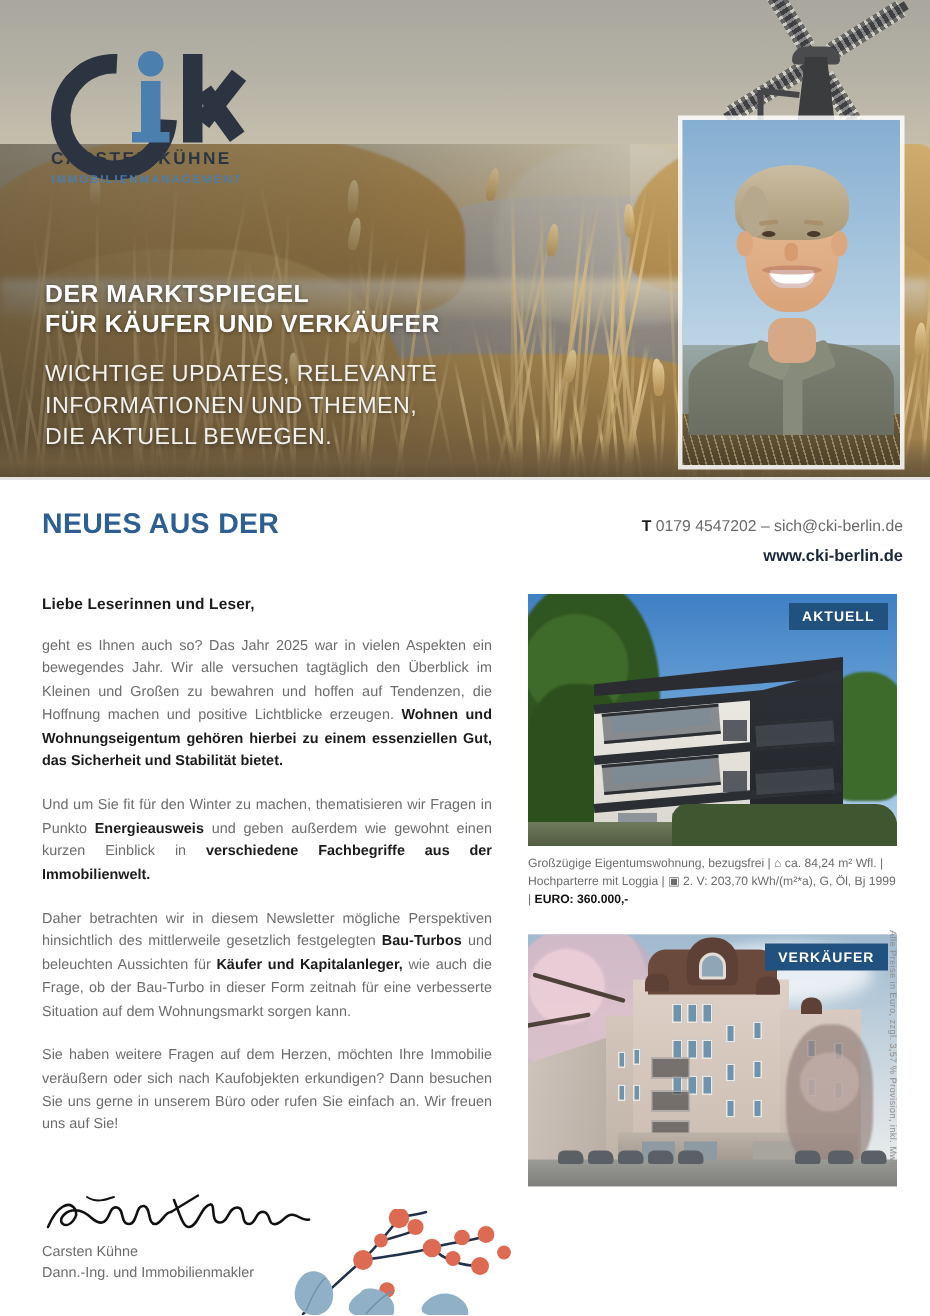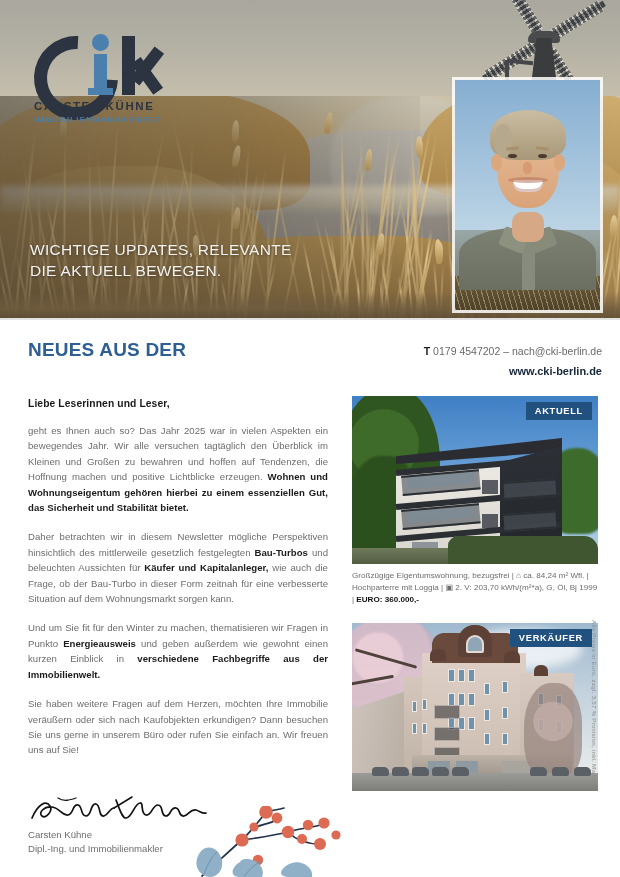--- a/index.html
+++ b/index.html
@@ -458,22 +458,27 @@
         <div class="lg-i-stem"></div>
         <div class="lg-i-base"></div>
         <div class="lg-k-stem"></div>
         <div class="lg-k-up"></div>
         <div class="lg-k-dn"></div>
       </div>
       <div class="logo-name">Carsten Kühne</div>
       <div class="logo-sub">Immobilienmanagement</div>
     </div>
 
+    <div class="hero-h1">
+      <div>DER MARKTSPIEGEL</div>
+      <div>FÜR KÄUFER UND VERKÄUFER</div>
+    </div>
     <div class="hero-h2">
       <div>WICHTIGE UPDATES, RELEVANTE</div>
+      <div>INFORMATIONEN UND THEMEN,</div>
       <div>DIE AKTUELL BEWEGEN.</div>
     </div>
 
     <div class="portrait">
       <div class="pt-sky"></div>
       <div class="pt-ground">
           <i></i>
         </div>
       <div class="pt-shirt">
           <b></b>
@@ -497,45 +502,45 @@
   <div class="rule"></div>
 
   <div class="sec-title">
     <div>NEUES AUS DER</div>
   </div>
 
   <div class="contact">
     <span class="t">T</span>
     <span>0179 4547202</span>
     <span>–</span>
-    <span>nach@cki-berlin.de</span>
+    <span>sich@cki-berlin.de</span>
     <span class="web">www.cki-berlin.de</span>
   </div>
 
   <div class="col-left">
     <div class="salut">Liebe Leserinnen und Leser,</div>
     <div id="paragraphs">
         <div class="para"><span>geht es Ihnen auch so? Das Jahr 2025 war in vielen Aspekten ein bewegendes Jahr. Wir alle versuchen tagtäglich den Überblick im Kleinen und Großen zu bewahren und hoffen auf Tendenzen, die Hoffnung machen und positive Lichtblicke erzeugen. </span><b>Wohnen und Wohnungseigentum gehören hierbei zu einem essenziellen Gut, das Sicherheit und Stabilität bietet.</b></div>
+        <div class="para"><span>Und um Sie fit für den Winter zu machen, thematisieren wir Fragen in Punkto </span><b>Energieausweis</b><span> und geben außerdem wie gewohnt einen kurzen Einblick in </span><b>verschiedene Fachbegriffe aus der Immobilienwelt.</b></div>
         <div class="para"><span>Daher betrachten wir in diesem Newsletter mögliche Perspektiven hinsichtlich des mittlerweile gesetzlich festgelegten </span><b>Bau-Turbos</b><span> und beleuchten Aussichten für </span><b>Käufer und Kapitalanleger,</b><span> wie auch die Frage, ob der Bau-Turbo in dieser Form zeitnah für eine verbesserte Situation auf dem Wohnungsmarkt sorgen kann.</span></div>
-        <div class="para"><span>Und um Sie fit für den Winter zu machen, thematisieren wir Fragen in Punkto </span><b>Energieausweis</b><span> und geben außerdem wie gewohnt einen kurzen Einblick in </span><b>verschiedene Fachbegriffe aus der Immobilienwelt.</b></div>
         <div class="para"><span>Sie haben weitere Fragen auf dem Herzen, möchten Ihre Immobilie veräußern oder sich nach Kaufobjekten erkundigen? Dann besuchen Sie uns gerne in unserem Büro oder rufen Sie einfach an. Wir freuen uns auf Sie!</span></div>
       </div>
   </div>
 
   <div class="signature">
     <svg viewBox="0 0 190 32" width="190" height="32" aria-hidden="true">
       <path d="M4 24 C10 10, 18 6, 22 12 C25 17, 18 25, 14 22 C10 19, 16 12, 24 13 C32 14, 34 22, 40 21 C46 20, 44 10, 50 11 C55 12, 52 22, 58 22 C64 22, 62 9, 68 10 C73 11, 70 23, 76 22 C80 21, 82 14, 86 14" fill="none" stroke="#111" stroke-width="1.7" stroke-linecap="round"></path>
       <path d="M88 6 C92 16, 94 24, 98 24 C104 24, 106 10, 112 9 C116 8, 112 20, 118 21 C124 22, 124 11, 130 11 C136 11, 132 22, 138 22 C143 22, 142 13, 148 14 C153 15, 150 23, 156 22 C161 21, 162 15, 168 16 C172 17, 174 20, 178 19" fill="none" stroke="#111" stroke-width="1.7" stroke-linecap="round"></path>
       <path d="M86 14 L104 3" fill="none" stroke="#111" stroke-width="1.5" stroke-linecap="round"></path>
       <path d="M30 4 C36 8, 42 6, 48 4" fill="none" stroke="#111" stroke-width="1.3" stroke-linecap="round"></path>
     </svg>
   </div>
   <div class="sig-name">
     <div>Carsten Kühne</div>
-    <div>Dipl.-Ing. und Immobilienmakler</div>
+    <div>Dann.-Ing. und Immobilienmakler</div>
   </div>
 
   <div class="botanical">
     <svg viewBox="0 0 168 71" width="168" height="71" aria-hidden="true">
       <g stroke="#22324a" stroke-width="1.7" fill="none" stroke-linecap="round">
         <path d="M6 70 C20 58, 34 44, 46 34"></path>
         <path d="M46 34 C56 24, 64 14, 70 6"></path>
         <path d="M46 34 C60 32, 76 30, 92 26"></path>
         <path d="M92 26 C104 22, 116 22, 128 18"></path>
         <path d="M92 26 C100 34, 112 38, 124 38"></path>

